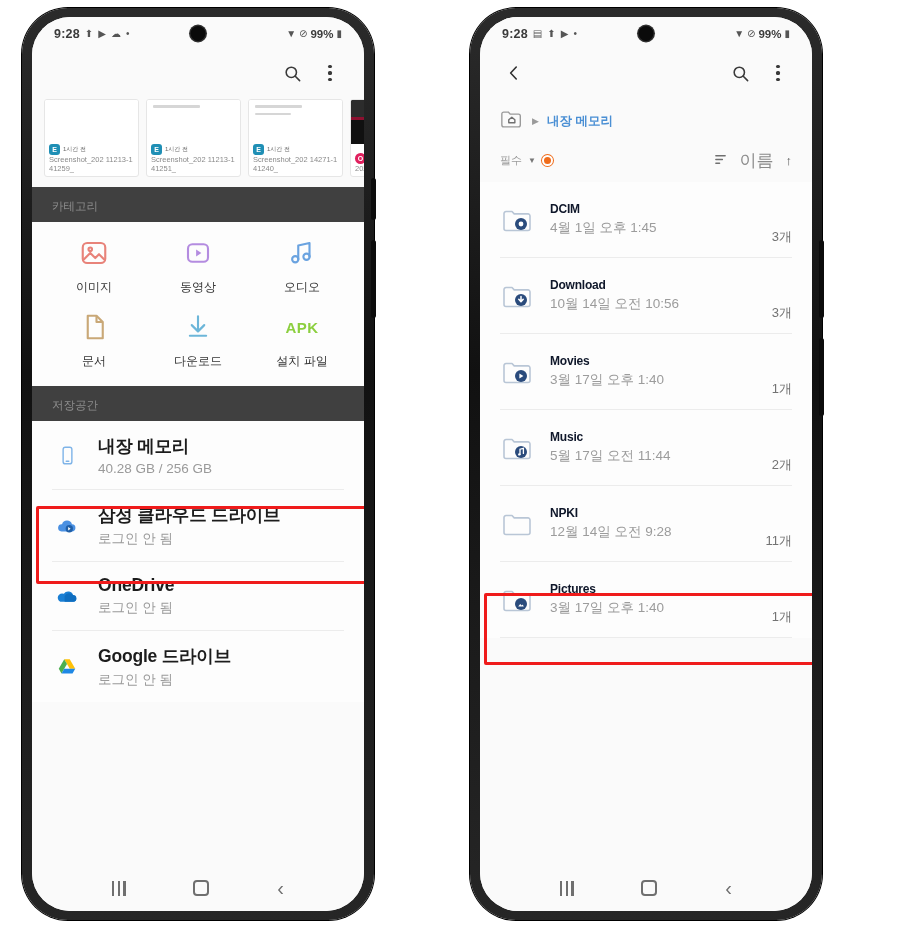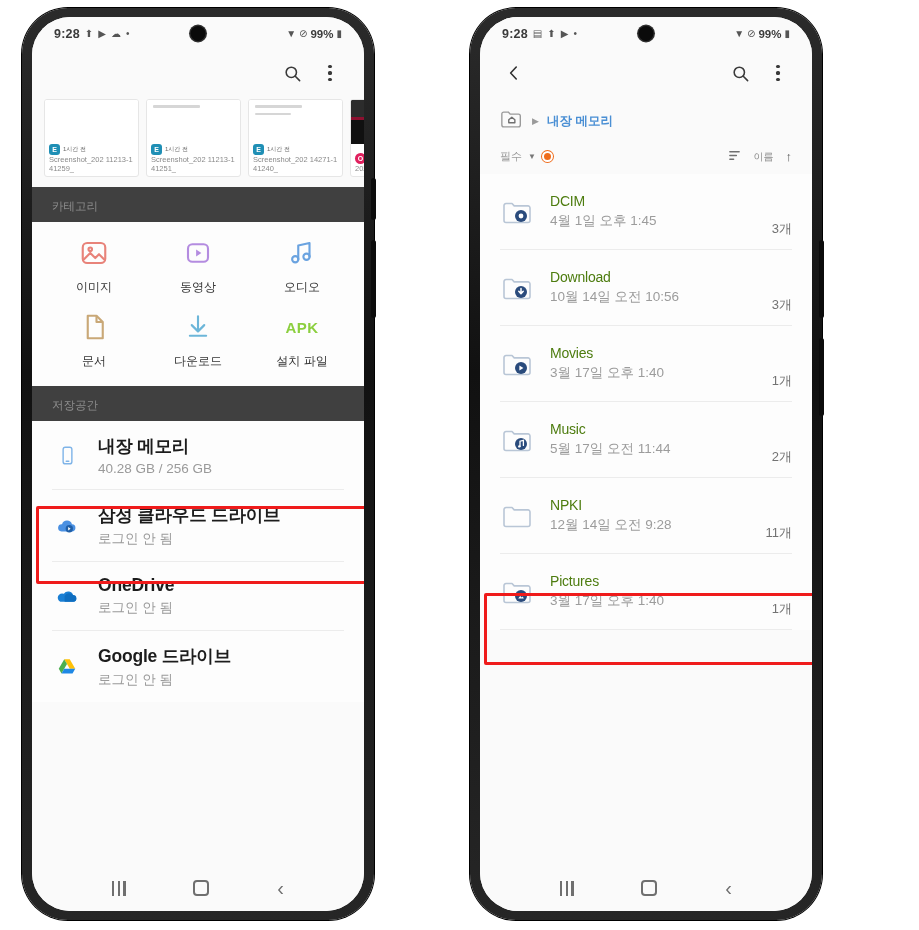--- a/index.html
+++ b/index.html
@@ -158,31 +158,31 @@
     display: flex; align-items: center; padding: 6px 20px 10px 20px;
     background: #fafafa; font-size: 11px; color: #9a9a9a;
   }
   .fb-left { display: flex; align-items: center; gap: 6px; }
   .fb-caret { font-size: 8px; color: #777; }
   .fb-dot {
     width: 11px; height: 11px; border-radius: 50%;
     background: #ef6c1b; box-shadow: inset 0 0 0 2px #fff, 0 0 0 1px #ef6c1b;
   }
   .fb-right { margin-left: auto; display: flex; align-items: center; gap: 12px; }
-  .fb-sortlabel { font-size: 10px; color: #8a8a8a; }
+  .fb-sortlabel { font-size: 17px; color: #8a8a8a; }
   .fb-arrow { font-size: 13px; color: #555; }
 
   
   .file-item {
     display: flex; align-items: center; gap: 16px;
     padding: 11px 20px; background: #fdfdfd; position: relative;
   }
   .file-ico { width: 34px; flex: none; display: flex; justify-content: center; }
   .file-txt { display: flex; flex-direction: column; gap: 3px; }
-  .file-name { font-size: 14px; font-weight: 400; color: #4d7c0f; letter-spacing: -.2px; }
+  .file-name { font-size: 12px; font-weight: 700; color: #0f172a; letter-spacing: -.2px; }
   .file-date { font-size: 13.5px; color: #9c9c9c; }
   .file-count { margin-left: auto; font-size: 13px; color: #737373; margin-top: 35px; }
 
   
   .navbar {
     position: absolute; left: 0; right: 0; bottom: 0; height: 46px;
     display: flex; align-items: center; justify-content: space-around;
     background: #fafafa; padding: 0 46px;
   }
   .nav-recents { display: flex; gap: 3.5px; }

